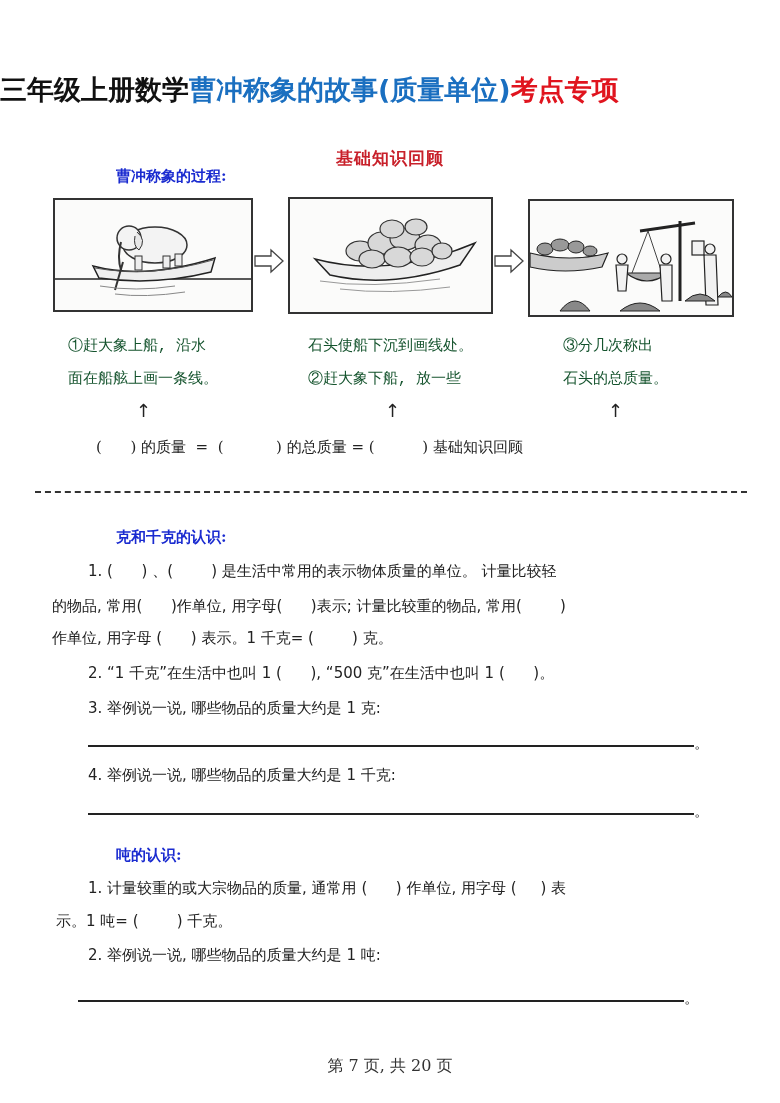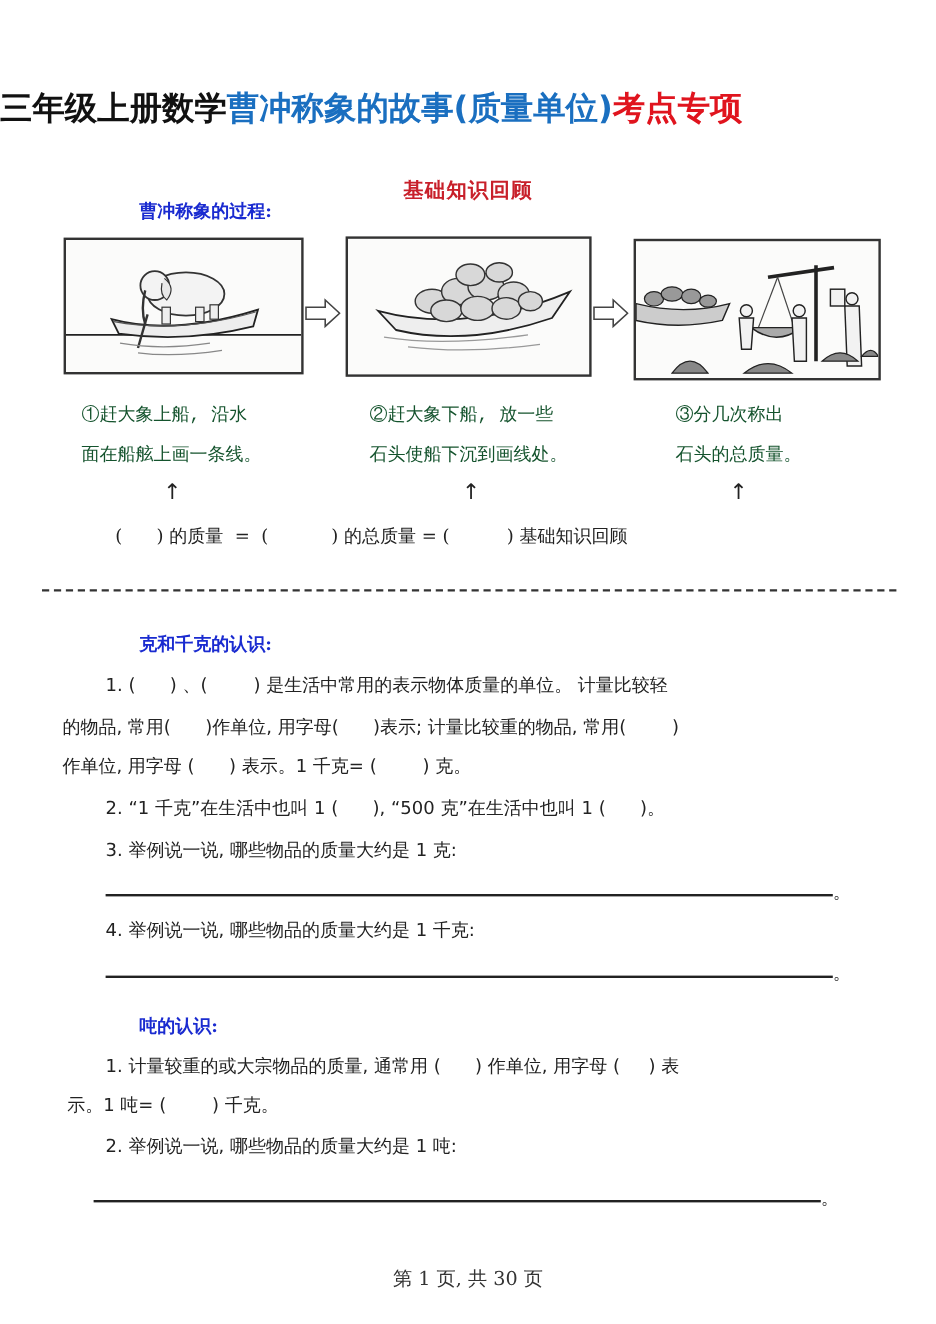--- a/index.html
+++ b/index.html
@@ -111,22 +111,22 @@
         <path d="M188 96 Q196 86 202 96 Z"></path>
     </g>
   </svg>
 </div>
 
 <div class="abs step-text" style="top:330px; left:68px;">
   <div>①赶大象上船, 沿水</div>
   <div>面在船舷上画一条线。</div>
 </div>
 <div class="abs step-text" style="top:330px; left:308px;">
+  <div>石头使船下沉到画线处。</div>
   <div>②赶大象下船, 放一些</div>
-  <div>石头使船下沉到画线处。</div>
 </div>
 <div class="abs step-text" style="top:330px; left:563px;">
   <div>③分几次称出</div>
   <div>石头的总质量。</div>
 </div>
 
 <div class="abs up-arrow" style="top:400px; left:136px;">↑</div>
 <div class="abs up-arrow" style="top:400px; left:385px;">↑</div>
 <div class="abs up-arrow" style="top:400px; left:608px;">↑</div>
 
@@ -146,13 +146,13 @@
 <div class="abs blank-line" style="top:813px; left:88px; width:606px;"></div>
 <div class="abs period" style="top:802px; left:694px;">。</div>
 
 <div class="abs section-heading" style="top:846px; left:88px;">吨的认识:</div>
 <div class="abs para" style="top:879px; left:88px;">1. 计量较重的或大宗物品的质量, 通常用 (      ) 作单位, 用字母 (     ) 表</div>
 <div class="abs para" style="top:912px; left:56px;">示。1 吨= (        ) 千克。</div>
 <div class="abs para" style="top:946px; left:88px;">2. 举例说一说, 哪些物品的质量大约是 1 吨:</div>
 <div class="abs blank-line" style="top:1000px; left:78px; width:606px;"></div>
 <div class="abs period" style="top:989px; left:684px;">。</div>
 
-<div class="abs footer">第 1 页, 共 30 页</div>
+<div class="abs footer">第 7 页, 共 20 页</div>
 
 </body></html>

